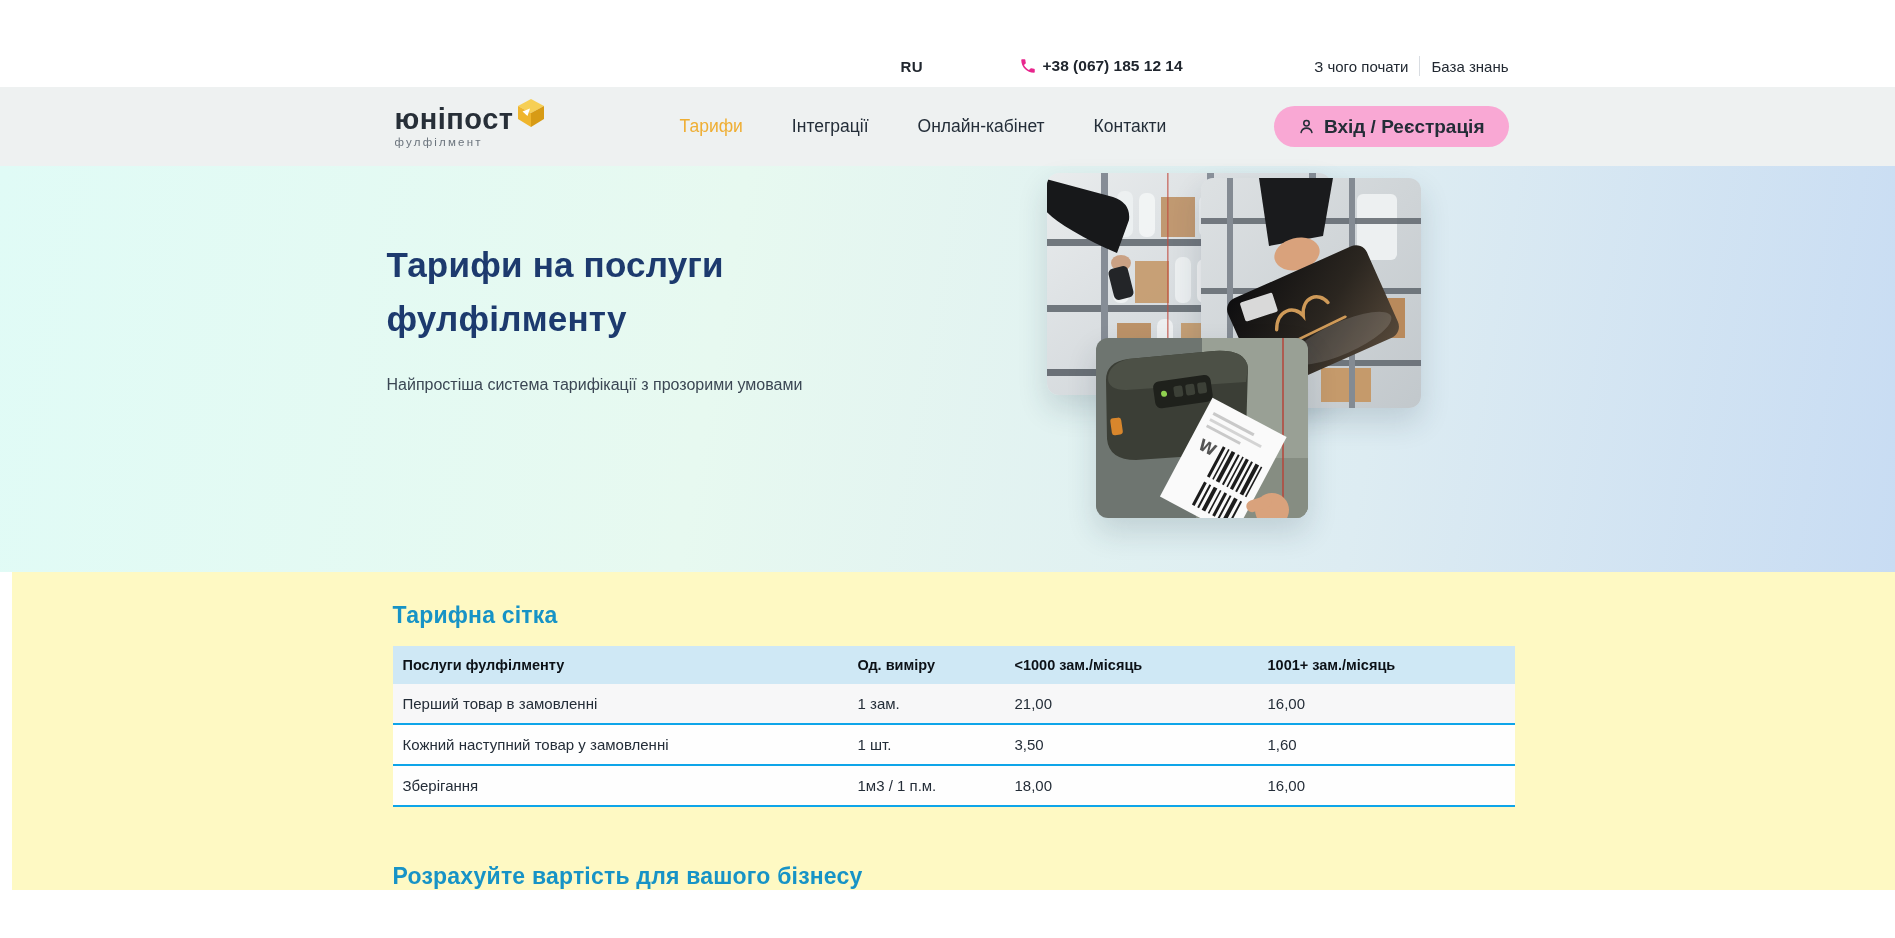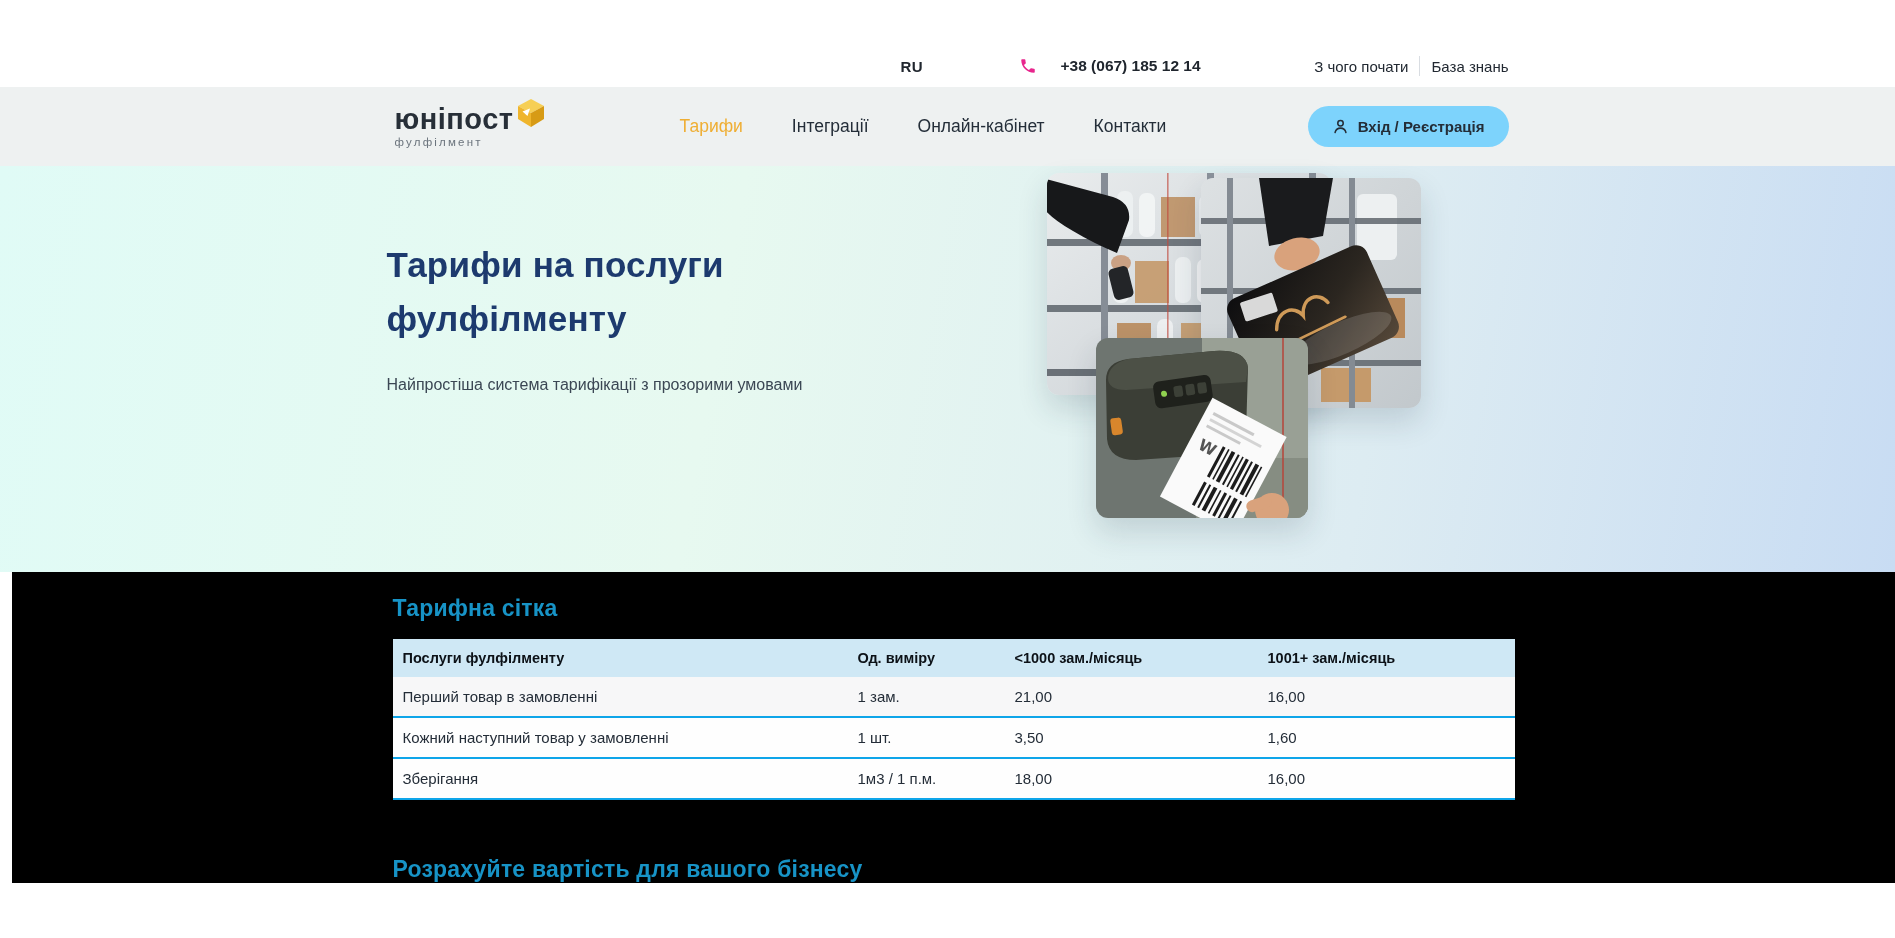--- a/index.html
+++ b/index.html
@@ -5,56 +5,56 @@
   html,body{margin:0;padding:0;width:1895px;height:938px;overflow:hidden;background:#fff;
     font-family:"Liberation Sans","DejaVu Sans",sans-serif;-webkit-font-smoothing:antialiased;}
   .inner{width:1122px;margin:0 auto;position:relative;}
 
   
   .topbar{height:42px;background:#ffffff;}
   .topbar .inner{height:42px;margin-top:45px;}
   .lang{position:absolute;left:514px;top:50%;transform:translateY(-50%);
     font-size:15px;font-weight:700;color:#20262e;cursor:pointer;letter-spacing:.3px;}
   .phone{position:absolute;left:632px;top:50%;transform:translateY(-50%);
-    display:flex;align-items:center;gap:24px;font-size:15.5px;font-weight:600;color:#20262e;cursor:pointer;}
+    display:flex;align-items:center;gap:6px;font-size:15.5px;font-weight:600;color:#20262e;cursor:pointer;}
   .phone svg{display:block;}
   .tblinks{position:absolute;right:0;top:50%;transform:translateY(-50%);
     display:flex;align-items:center;gap:11px;font-size:15px;color:#222932;}
   .tblinks a{cursor:pointer;text-decoration:none;color:#222932;}
   .tb-divider{width:1px;height:20px;background:#d9dde2;}
 
   
   .header{height:79px;background:#eef1f1;}
   .header .inner{height:79px;display:flex;align-items:center;}
   .logo{margin-left:8px;cursor:pointer;line-height:1;}
   .logo-row{display:flex;align-items:flex-start;}
   .logo-text{font-size:29px;font-weight:800;color:#272f38;letter-spacing:.5px;}
   .logo-cube{margin-left:2px;margin-top:-7px;}
   .logo-tagline{font-size:11.5px;color:#6a737c;letter-spacing:2.2px;margin-top:3px;}
   .nav{display:flex;gap:49px;margin-left:134px;align-items:center;}
   .nav a{font-size:17.5px;color:#242e39;text-decoration:none;cursor:pointer;}
   .nav a.active{color:#efae33;}
   .login-btn{margin-left:auto;display:flex;align-items:center;gap:9px;border:none;cursor:pointer;
-    background:#7dd3fc;color:#242d37;font-family:inherit;font-size:15px;font-weight:700;
+    background:#f9a8d4;color:#242d37;font-family:inherit;font-size:19px;font-weight:700;
     height:41px;padding:0 24px;border-radius:22px;}
 
   
   .hero{height:406px;background:linear-gradient(100deg,#e0fbf6 0%,#e7f9f0 38%,#ddecf2 72%,#c8dcf3 100%);position:relative;}
   .hero .inner{height:100%;}
   .hero h1{margin:0;padding-top:72px;max-width:530px;font-size:35px;line-height:54px;
     font-weight:800;color:#1d3a6e;letter-spacing:.2px;}
   .hero .subtitle{margin:30px 0 0 0;font-size:16px;color:#3b4754;}
   .photo{position:absolute;border-radius:12px;overflow:hidden;box-shadow:0 14px 30px rgba(30,50,70,.16);}
   .photo svg{display:block;}
   .photo1{left:660px;top:7px;width:284px;height:222px;z-index:1;}
   .photo2{left:814px;top:12px;width:220px;height:230px;z-index:2;}
   .photo3{left:709px;top:172px;width:212px;height:180px;z-index:3;}
 
   
-  .content{background:#000000;padding-top:23px;margin-left:12px;}
+  .content{background:#fef9c3;padding-top:30px;margin-left:12px;}
   .sec-heading{margin:0;font-size:23px;font-weight:800;color:#1793c6;letter-spacing:.2px;}
   table.tariff{border-collapse:collapse;width:1122px;margin-top:17px;table-layout:fixed;}
   table.tariff col.c1{width:455px;} table.tariff col.c2{width:157px;}
   table.tariff col.c3{width:253px;} table.tariff col.c4{width:257px;}
   table.tariff th{background:#cfe8f5;height:38px;text-align:left;padding:0 0 0 10px;
     font-size:14.5px;font-weight:800;color:#0c1117;}
   table.tariff td{height:39px;padding:0 0 0 10px;font-size:15px;color:#242d38;
     border-bottom:2px solid #0ea5e9;}
   table.tariff tr.odd td{background:#f7f7f8;}
   table.tariff tr.even td{background:#fefefe;}

